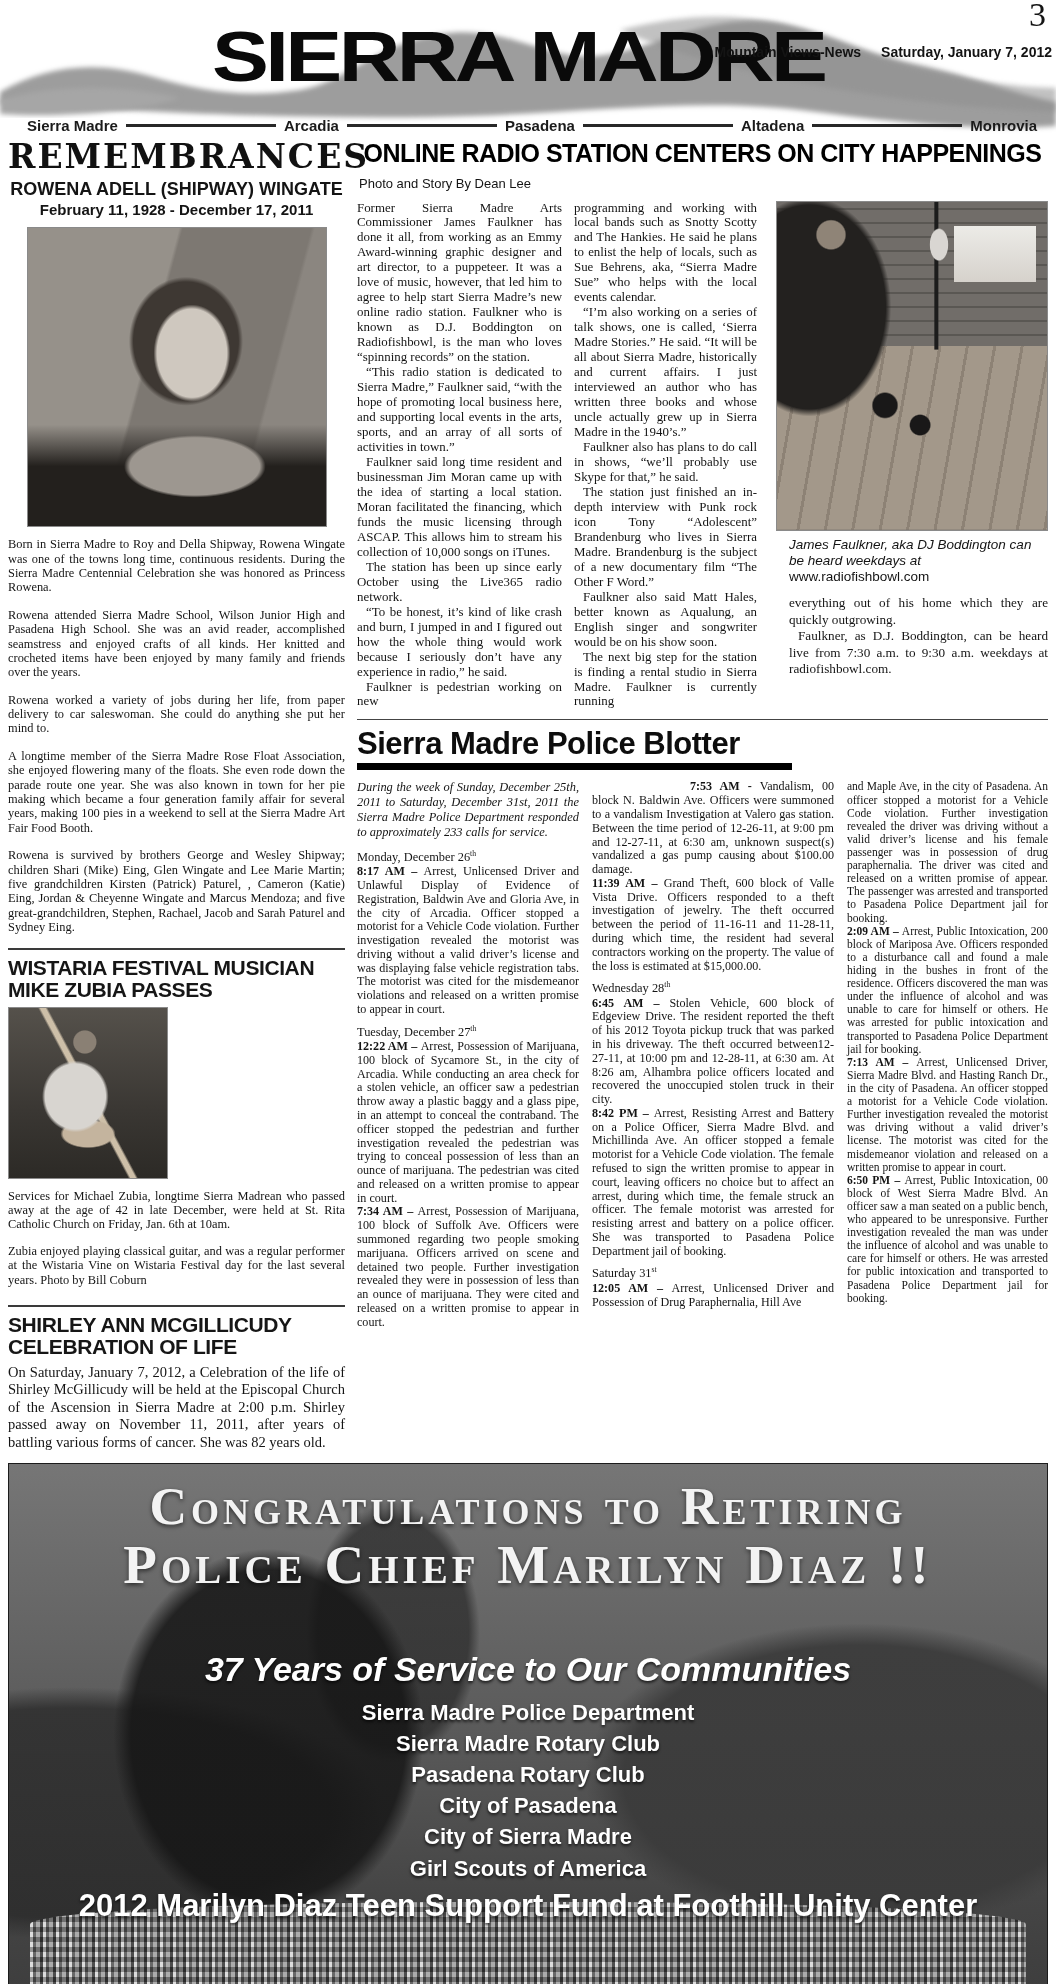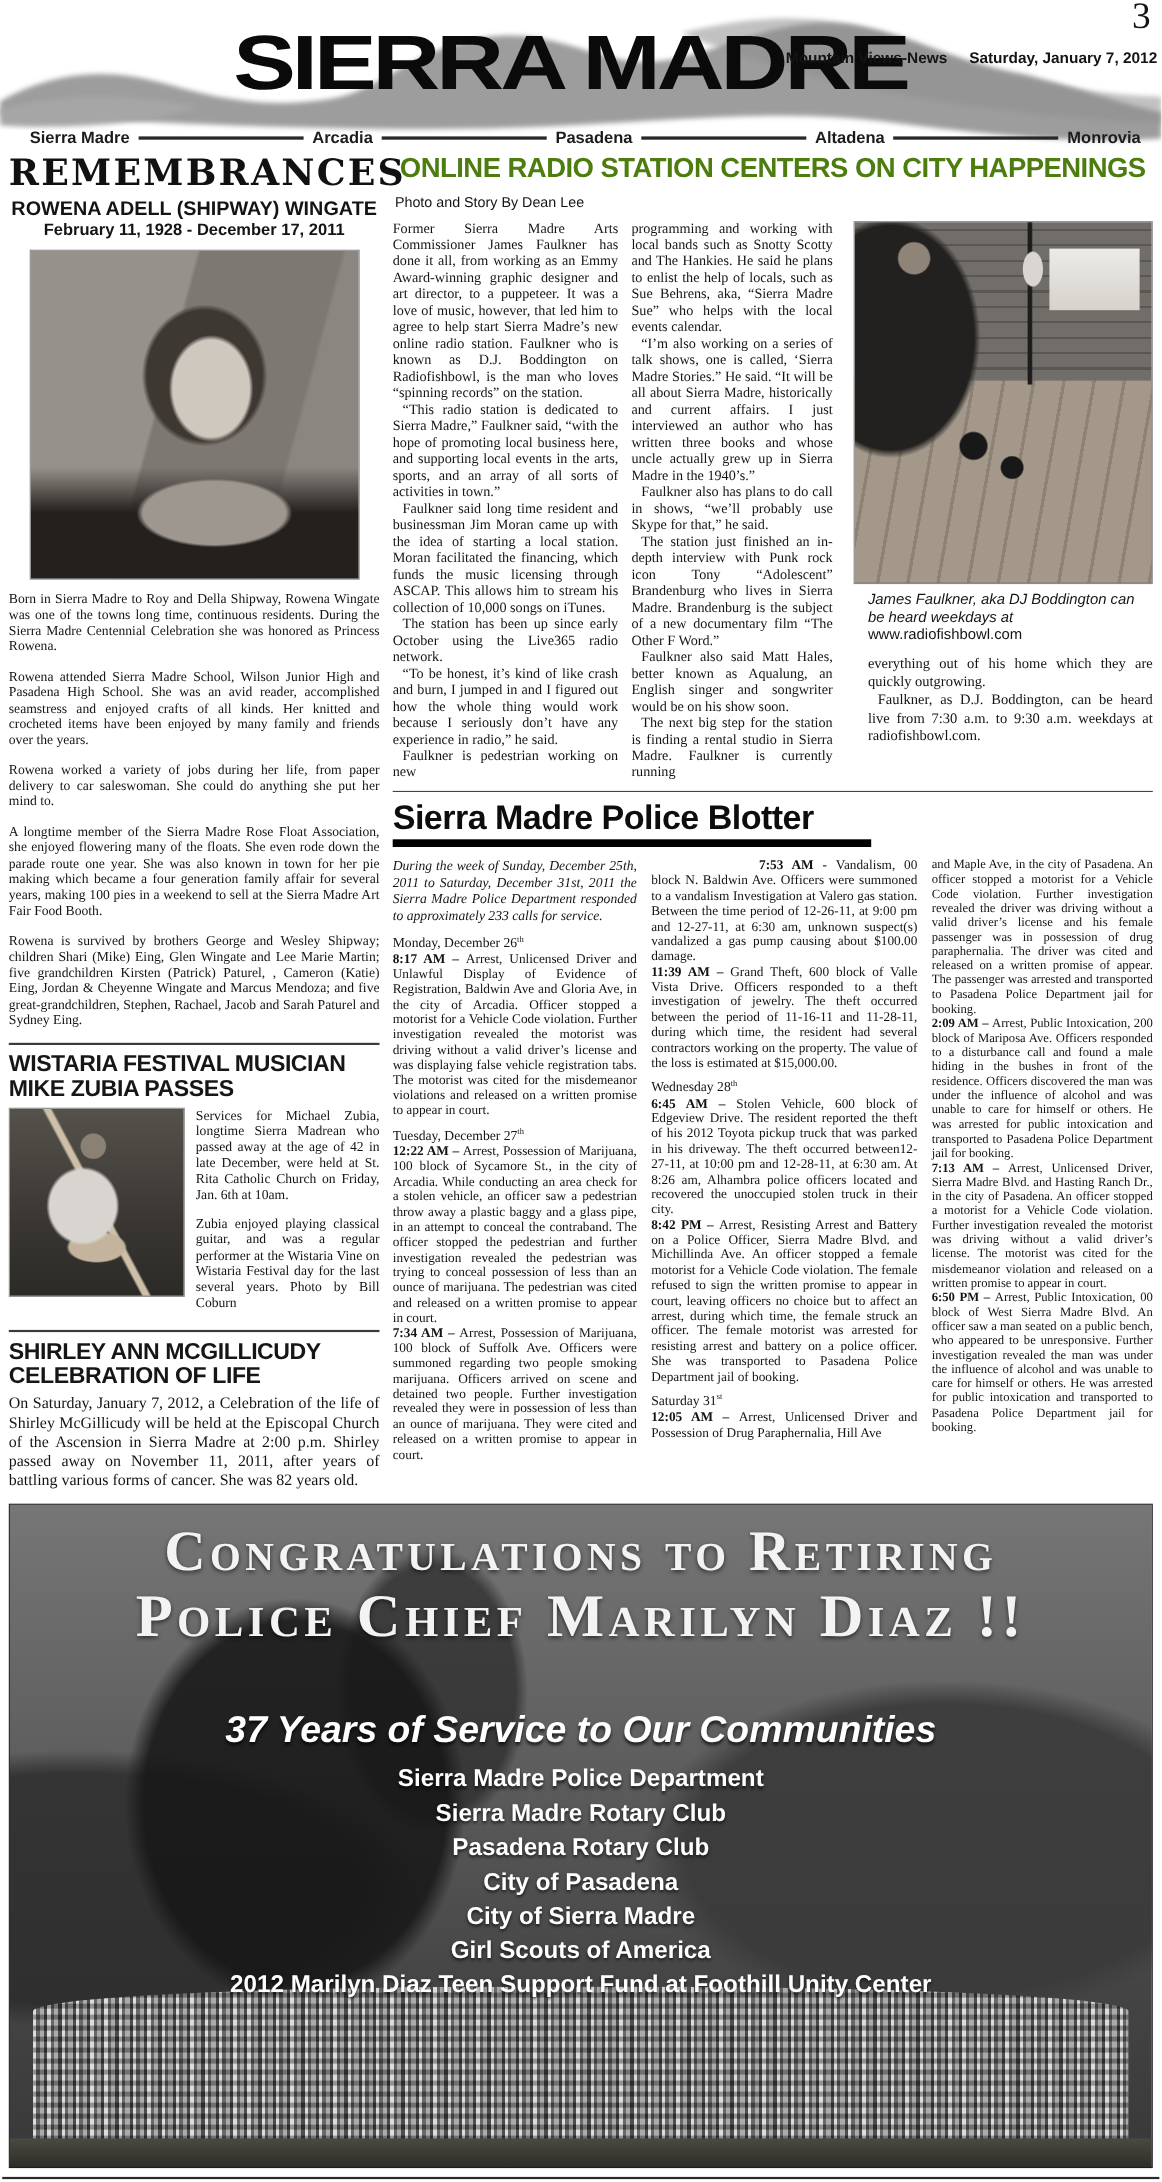--- a/index.html
+++ b/index.html
@@ -31,34 +31,34 @@
     background:
       radial-gradient(ellipse 60px 76px at 55% 42%, #cfc8bf 0 58%, rgba(207,200,191,0) 64%),
       radial-gradient(ellipse 92px 104px at 53% 38%, #3e3833 0 57%, rgba(62,56,51,0) 62%),
       radial-gradient(ellipse 118px 52px at 56% 80%, #9d9790 0 55%, rgba(157,151,144,0) 60%),
       linear-gradient(180deg, rgba(0,0,0,0) 66%, #23201d 80%),
       linear-gradient(105deg,#96918a 0 40%, #7d7872 41% 75%, #8b8680 76%);}
   .leftcol .para{font:12.4px/1.16 "Liberation Serif",serif;text-align:justify;margin:0 0 13px;}
   .hrule{border:0;border-top:2px solid #3a3a3a;margin:6px 0 7px;}
   .thinrule{border:0;border-top:1px solid #444;margin:10px 0 2px;}
   .sub-head{margin:2px 0 6px;font:bold 21px/1.05 "Liberation Sans",sans-serif;letter-spacing:-.4px;color:#161616;}
-  .zubia-row{display:flex;gap:10px;margin-bottom:4px;}
+  .zubia-row{display:flex;gap:10px;margin-bottom:4px;flex-direction:column;}
   .zubia{width:160px;height:172px;flex:none;
     background:
       radial-gradient(circle 19px at 48% 20%, #8a8074 0 58%, rgba(138,128,116,0) 64%),
       radial-gradient(ellipse 52px 56px at 42% 52%, #d8d5d0 0 58%, rgba(216,213,208,0) 64%),
       radial-gradient(ellipse 46px 24px at 50% 74%, #c4b49e 0 54%, rgba(196,180,158,0) 60%),
       linear-gradient(62deg, rgba(0,0,0,0) 48%, #cdbfa8 49% 51%, rgba(0,0,0,0) 52%),
       linear-gradient(180deg,#55514b,#3a3733 60%,#2c2a26);}
   .zubia-text{font:12.4px/1.16 "Liberation Serif",serif;text-align:justify;min-width:0;}
   .zubia-text .para{margin:0 0 12px;}
   .shirley-para{font:14.5px/1.2 "Liberation Serif",serif;text-align:justify;margin:0;}
 
   
-  .radio-headline{margin:2px 0 0;font:bold 25px/1.1 "Liberation Sans",sans-serif;letter-spacing:-.5px;text-align:center;color:#4d7c0f;}
+  .radio-headline{margin:2px 0 0;font:bold 25px/1.1 "Liberation Sans",sans-serif;letter-spacing:-.5px;text-align:center;color:#000000;}
   .byline{font:13px "Liberation Sans",sans-serif;margin:8px 0 10px 2px;}
   .radio-cols{display:flex;gap:12px;}
   .rc1{width:205px;flex:none;}
   .rc2{width:183px;flex:none;}
   .rright{flex:1;min-width:0;}
   .radio-col .para{font:12.9px/1.16 "Liberation Serif",serif;text-align:justify;margin:0;}
   .radio-col .para + .para{text-indent:9px;}
   .faulkner{width:272px;height:330px;margin-left:auto;
     background:
       radial-gradient(circle 24px at 20% 10%, #8f8477 0 58%, rgba(143,132,119,0) 64%),
@@ -108,21 +108,21 @@
   .ad-inner{position:relative;z-index:2;text-align:center;padding-top:16px;}
   .ad-title{font-family:"Liberation Serif",serif;font-weight:bold;font-variant:small-caps;
     color:#f3f3f3;letter-spacing:4px;text-shadow:0 2px 4px rgba(0,0,0,.6);}
   .t1{font-size:52px;line-height:1.05;}
   .t2{font-size:55px;line-height:1.1;}
   .ad-sub{margin-top:56px;font:bold italic 34px/1.1 "Liberation Sans",sans-serif;color:#fff;
     text-shadow:0 2px 3px rgba(0,0,0,.7);}
   .ad-orgs{margin-top:8px;}
   .ad-orgs .para{font:bold 22px/1.42 "Liberation Sans",sans-serif;color:#fff;text-align:center;margin:0;
     text-shadow:0 2px 3px rgba(0,0,0,.7);}
-  .ad-orgs .para:last-child{font-size:22px;}
+  .ad-orgs .para:last-child{font-size:31px;}
 
   
   .footer{border-top:2px solid #2b2b2b;margin:0 2px;padding:8px 4px 14px;
     font:13px "Liberation Sans",sans-serif;white-space:nowrap;}
   .footer .gap{display:inline-block;width:18px;}
 </style>
 </head>
 <body>
 
 <div class="page">

